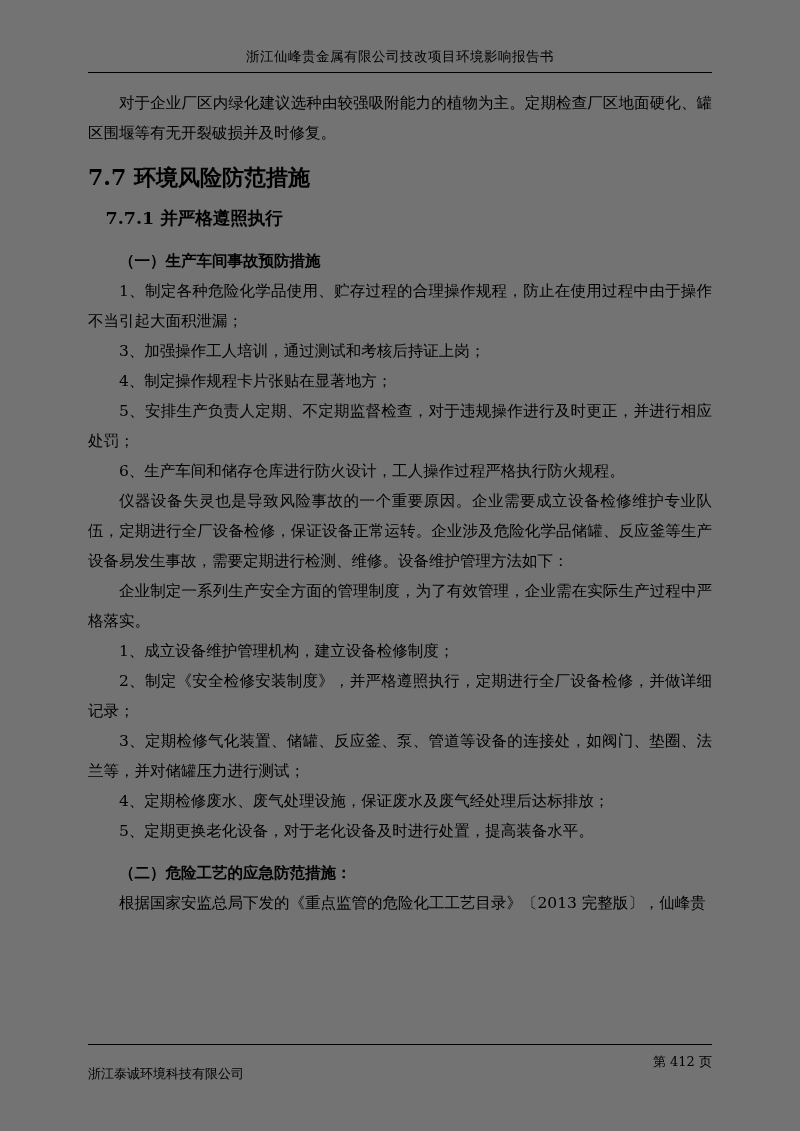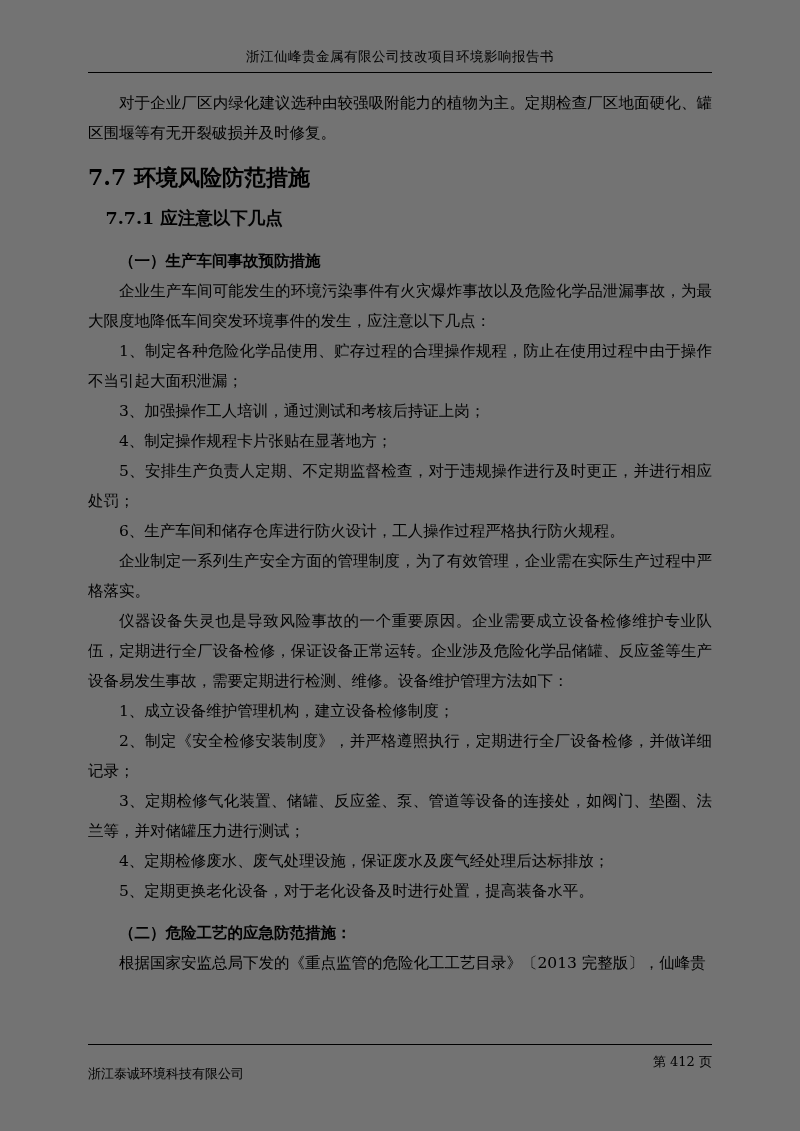--- a/index.html
+++ b/index.html
@@ -115,32 +115,31 @@
 
     <div class="page-header">浙江仙峰贵金属有限公司技改项目环境影响报告书</div>
     <div class="header-rule"></div>
 
     <div class="body-area">
 
       <p class="para">对于企业厂区内绿化建议选种由较强吸附能力的植物为主。定期检查厂区地面硬化、罐区围堰等有无开裂破损并及时修复。</p>
 
       <h2 class="h-section">7.7  环境风险防范措施</h2>
 
-      <h3 class="h-sub">7.7.1  应注意以下几点</h3>
+      <h3 class="h-sub">7.7.1  并严格遵照执行</h3>
 
       <p class="h-bold">（一）生产车间事故预防措施</p>
 
-      <p class="para">企业生产车间可能发生的环境污染事件有火灾爆炸事故以及危险化学品泄漏事故，为最大限度地降低车间突发环境事件的发生，应注意以下几点：</p>
       <p class="para">1、制定各种危险化学品使用、贮存过程的合理操作规程，防止在使用过程中由于操作不当引起大面积泄漏；</p>
       <p class="para">3、加强操作工人培训，通过测试和考核后持证上岗；</p>
       <p class="para">4、制定操作规程卡片张贴在显著地方；</p>
       <p class="para">5、安排生产负责人定期、不定期监督检查，对于违规操作进行及时更正，并进行相应处罚；</p>
       <p class="para">6、生产车间和储存仓库进行防火设计，工人操作过程严格执行防火规程。</p>
+      <p class="para">仪器设备失灵也是导致风险事故的一个重要原因。企业需要成立设备检修维护专业队伍，定期进行全厂设备检修，保证设备正常运转。企业涉及危险化学品储罐、反应釜等生产设备易发生事故，需要定期进行检测、维修。设备维护管理方法如下：</p>
       <p class="para">企业制定一系列生产安全方面的管理制度，为了有效管理，企业需在实际生产过程中严格落实。</p>
-      <p class="para">仪器设备失灵也是导致风险事故的一个重要原因。企业需要成立设备检修维护专业队伍，定期进行全厂设备检修，保证设备正常运转。企业涉及危险化学品储罐、反应釜等生产设备易发生事故，需要定期进行检测、维修。设备维护管理方法如下：</p>
       <p class="para">1、成立设备维护管理机构，建立设备检修制度；</p>
       <p class="para">2、制定《安全检修安装制度》，并严格遵照执行，定期进行全厂设备检修，并做详细记录；</p>
       <p class="para">3、定期检修气化装置、储罐、反应釜、泵、管道等设备的连接处，如阀门、垫圈、法兰等，并对储罐压力进行测试；</p>
       <p class="para">4、定期检修废水、废气处理设施，保证废水及废气经处理后达标排放；</p>
       <p class="para">5、定期更换老化设备，对于老化设备及时进行处置，提高装备水平。</p>
 
       <p class="h-bold">（二）危险工艺的应急防范措施：</p>
 
       <p class="para">根据国家安监总局下发的《重点监管的危险化工工艺目录》〔2013 完整版〕，仙峰贵</p>
 

